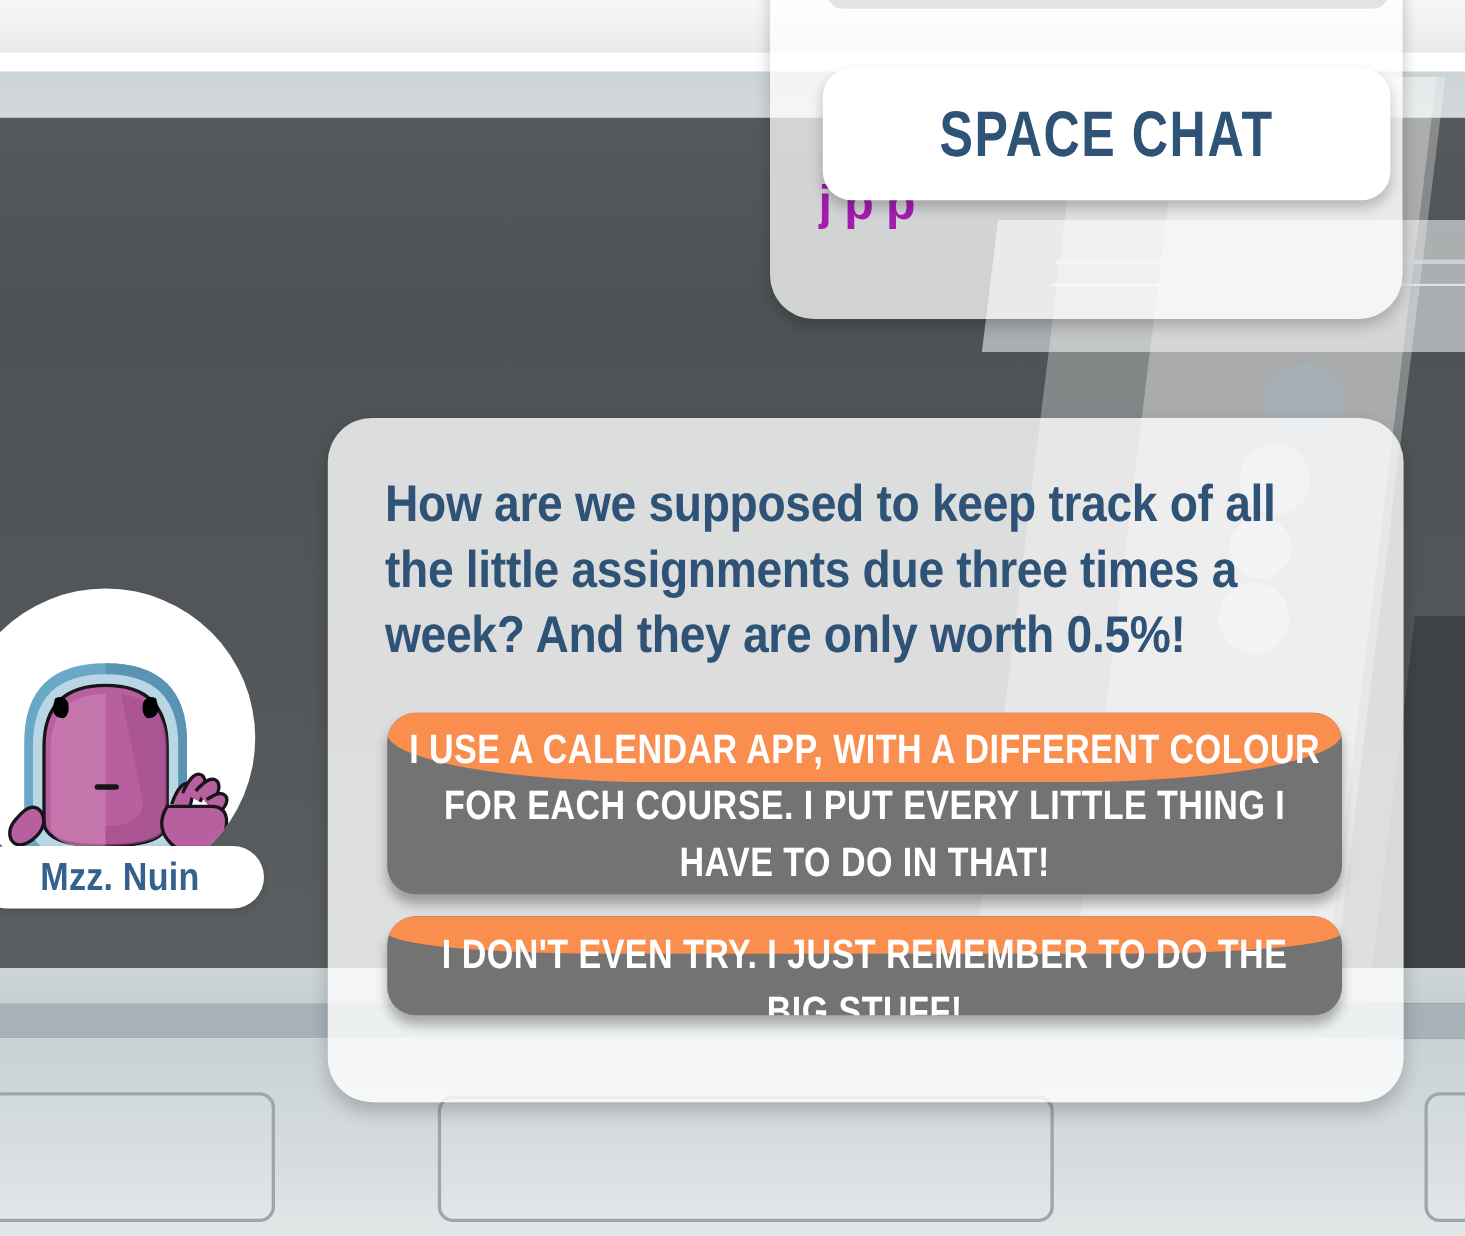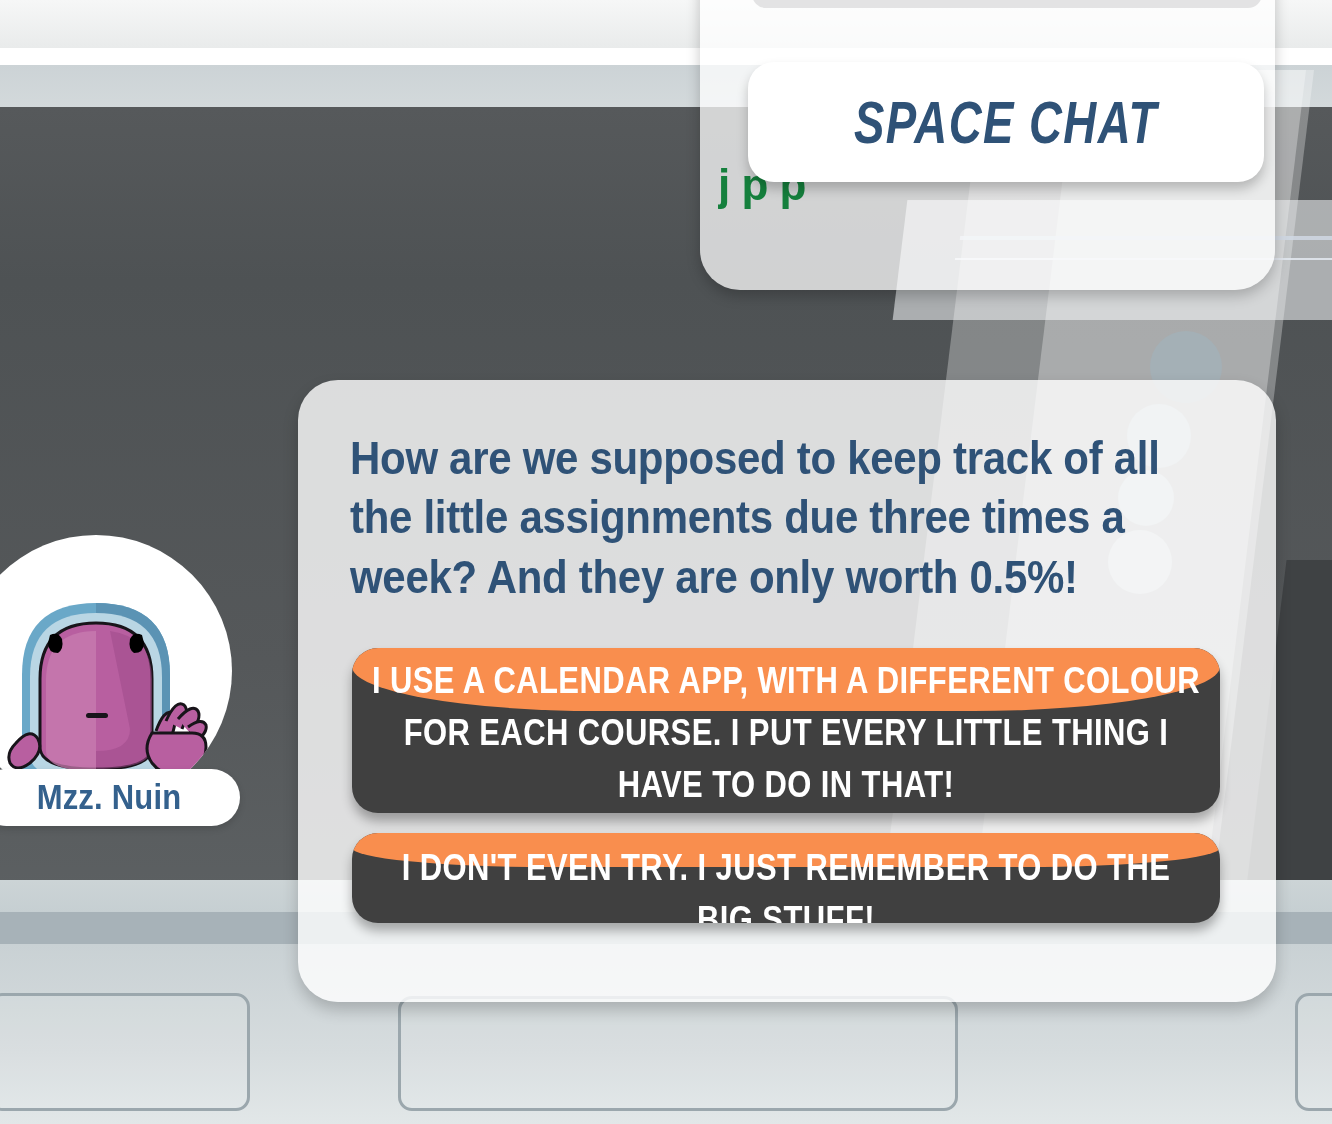--- a/index.html
+++ b/index.html
@@ -108,38 +108,38 @@
   .prev-bubble {
     position:absolute;
     left:700px; top:-120px;
     width:575px; height:410px;
     background:rgba(255,255,255,0.74);
     border-radius:40px;
     box-shadow:0 6px 14px rgba(0,0,0,0.22);
   }
   .prev-bubble-text {
     position:absolute;
-    left:718px; top:160px;
+    left:744px; top:160px;
     width:545px;
     font-size:44px; font-weight:bold; letter-spacing:-0.5px;
-    color:#15803d;
+    color:#a21caf;
     white-space:nowrap;
     overflow:hidden;
     height:55px;
   }
 
   
   .title-pill {
     position:absolute;
     left:748px; top:62px;
     width:516px; height:120px;
     background:#ffffff;
     border-radius:26px;
     box-shadow:0 7px 12px rgba(0,0,0,0.22);
-    display:flex; align-items:center; justify-content:center;font-style:italic;
+    display:flex; align-items:center; justify-content:center;
   }
   .title-text {
     font-size:48px;
     font-weight:bold;
     letter-spacing:1.5px;
     color:#2f5277;
     font-family:"Liberation Sans", sans-serif;
     transform:scaleY(1.22) scaleX(0.95);
   }
 
@@ -164,21 +164,21 @@
     transform:scaleY(1.12);
     transform-origin:left top;
   }
 
   
   .opt-btn {
     position:absolute;
     left:352px;
     width:868px;
     border-radius:26px;
-    background:#404040;
+    background:#737373;
     box-shadow:0 8px 11px rgba(0,0,0,0.30);
     overflow:hidden;
     cursor:pointer;
   }
   .opt-btn::before {
     content:"";
     position:absolute;
     left:0; top:0; width:100%; height:38%;
     background:#f98e4e;
     border-radius:26px 26px 40% 40%/26px 26px 100% 100%;

